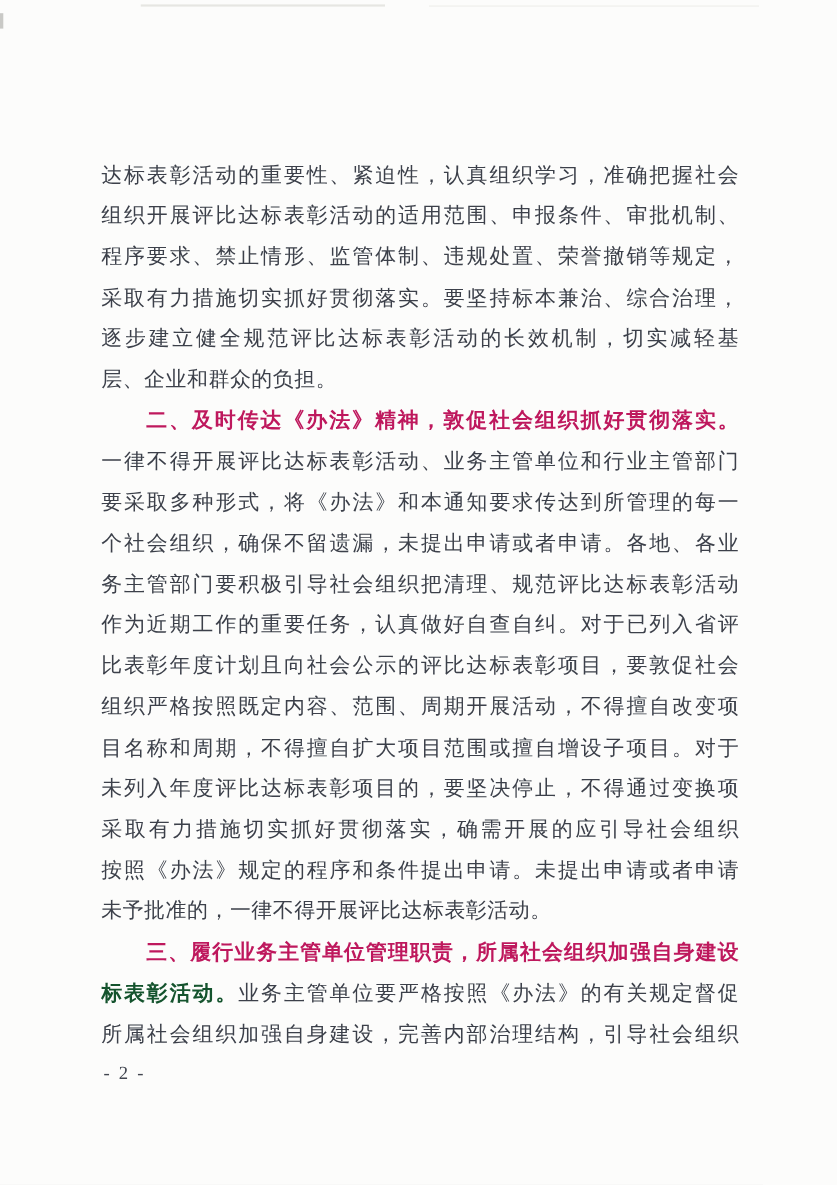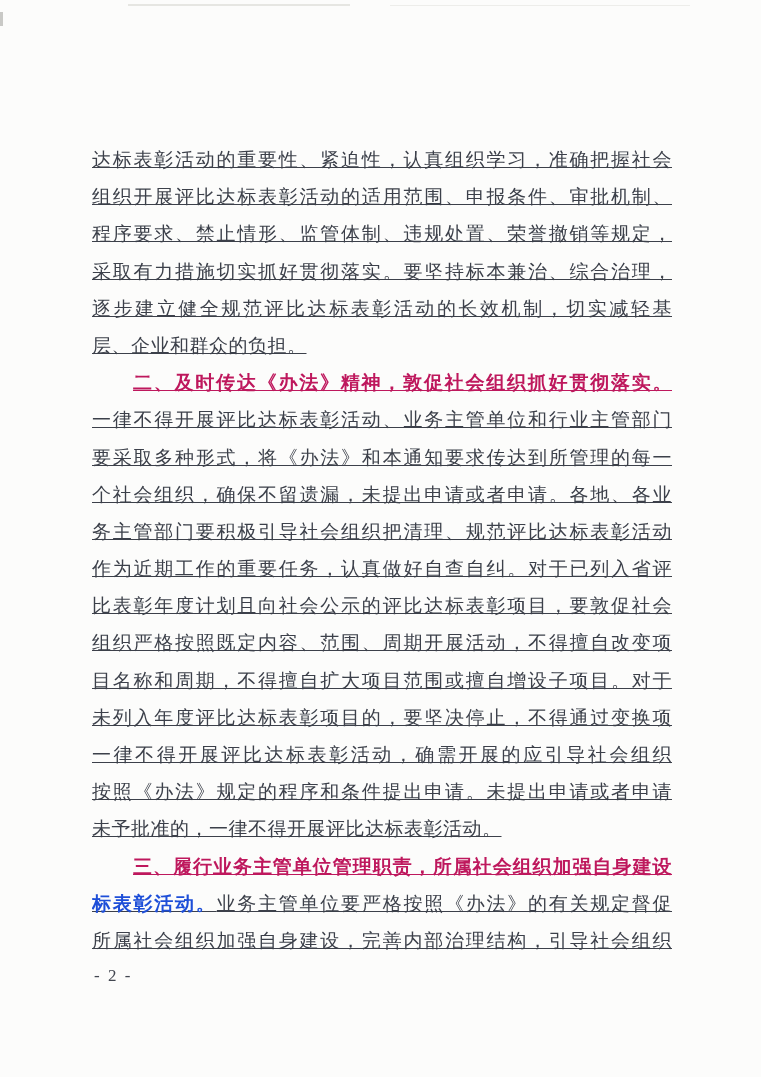--- a/index.html
+++ b/index.html
@@ -51,37 +51,36 @@
   .line {
     margin: 0;
     box-sizing: border-box;
     width: 580px;
     height: 37.2px;
     font-size: 19px;
     line-height: 37.2px;
     text-align: justify;
     overflow: hidden;
     letter-spacing: 0.5px;
-    text-decoration: underline;
   }
   .fill {
     text-align-last: justify;
   }
   .para-end {
     text-align-last: left;
   }
   .heading {
     font-family: "Liberation Sans", "DejaVu Sans", sans-serif;
     font-weight: 700;
     color: #be185d;
   }
   .bold-run {
     font-family: "Liberation Sans", "DejaVu Sans", sans-serif;
     font-weight: 700;
-    color: #1d4ed8;
+    color: #14532d;
   }
   .indent {
     padding-left: 41px;
   }
   .page-number {
     position: absolute;
     left: 94px;
     top: 964px;
     font-size: 17px;
     line-height: 24px;
@@ -108,21 +107,21 @@
     <p class="line fill heading indent">二、及时传达《办法》精神，敦促社会组织抓好贯彻落实。</p>
     <p class="line fill">一律不得开展评比达标表彰活动、业务主管单位和行业主管部门</p>
     <p class="line fill">要采取多种形式，将《办法》和本通知要求传达到所管理的每一</p>
     <p class="line fill">个社会组织，确保不留遗漏，未提出申请或者申请。各地、各业</p>
     <p class="line fill">务主管部门要积极引导社会组织把清理、规范评比达标表彰活动</p>
     <p class="line fill">作为近期工作的重要任务，认真做好自查自纠。对于已列入省评</p>
     <p class="line fill">比表彰年度计划且向社会公示的评比达标表彰项目，要敦促社会</p>
     <p class="line fill">组织严格按照既定内容、范围、周期开展活动，不得擅自改变项</p>
     <p class="line fill">目名称和周期，不得擅自扩大项目范围或擅自增设子项目。对于</p>
     <p class="line fill">未列入年度评比达标表彰项目的，要坚决停止，不得通过变换项</p>
-    <p class="line fill">一律不得开展评比达标表彰活动，确需开展的应引导社会组织</p>
+    <p class="line fill">采取有力措施切实抓好贯彻落实，确需开展的应引导社会组织</p>
     <p class="line fill">按照《办法》规定的程序和条件提出申请。未提出申请或者申请</p>
     <p class="line para-end">未予批准的，一律不得开展评比达标表彰活动。</p>
     <p class="line fill heading indent">三、履行业务主管单位管理职责，所属社会组织加强自身建设</p>
     <p class="line fill"><span class="bold-run">标表彰活动。</span><span>业务主管单位要严格按照《办法》的有关规定督促</span></p>
     <p class="line fill">所属社会组织加强自身建设，完善内部治理结构，引导社会组织</p>
   </section>
 
   <div class="page-number">- 2 -</div>
 
 </main>

